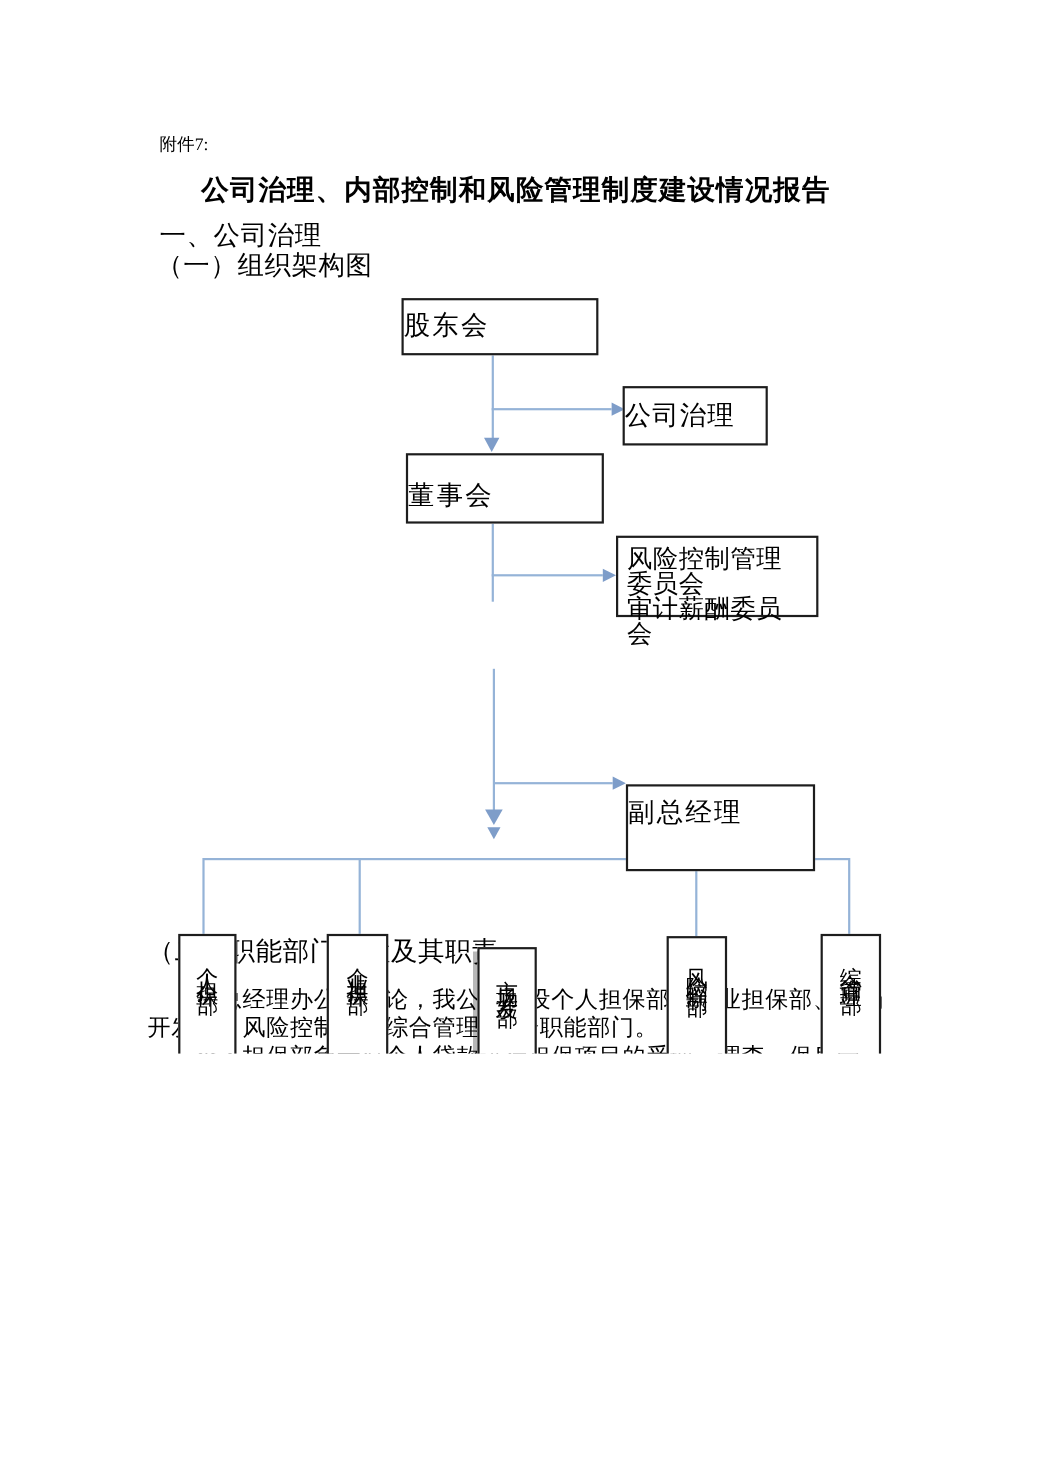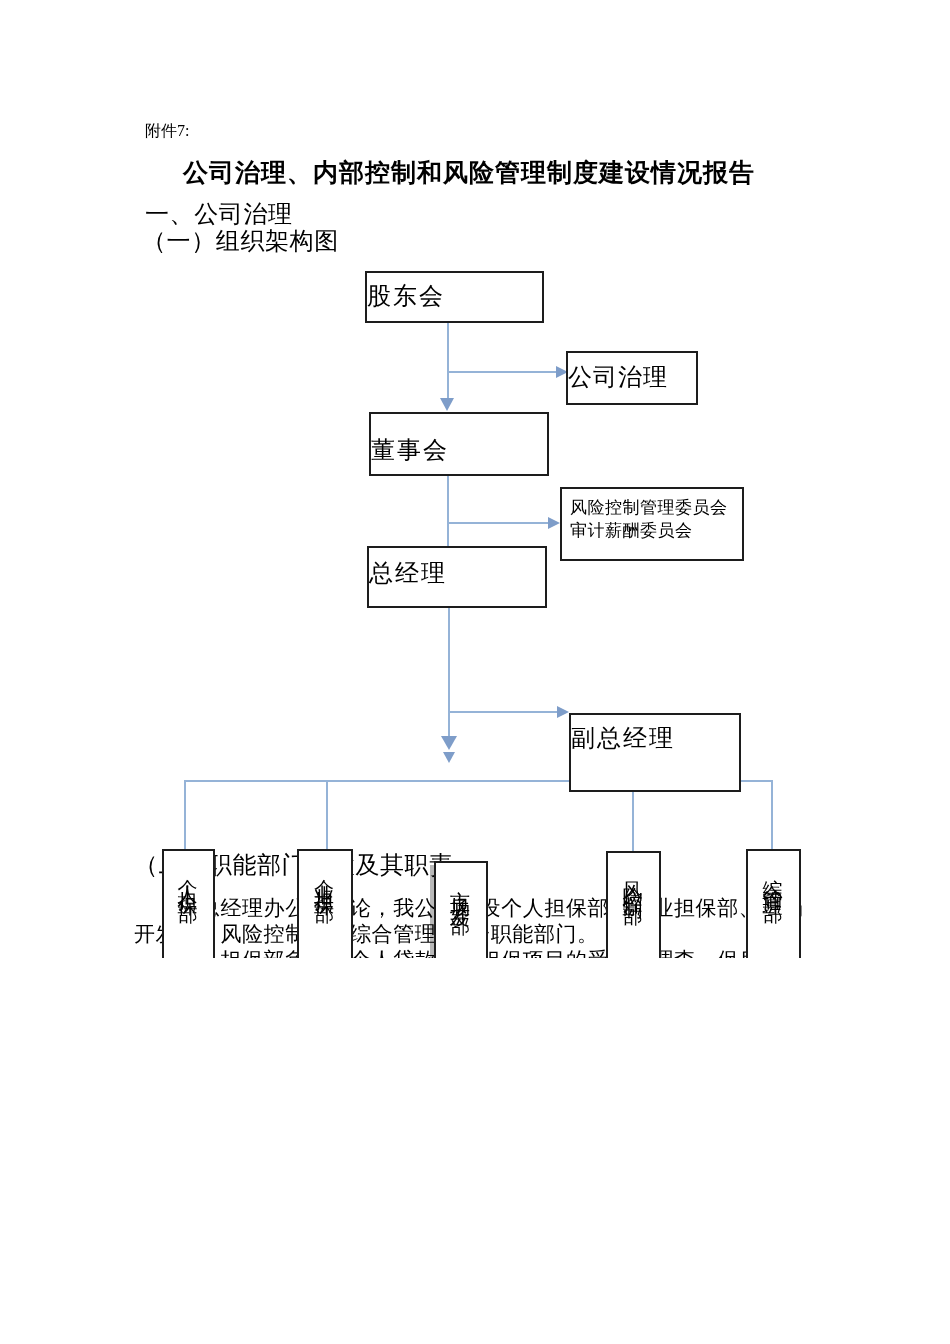--- a/index.html
+++ b/index.html
@@ -14,21 +14,21 @@
   .h1 { font-size:24px; letter-spacing:0.6px; }
   .para { font-size:21px; line-height:26px; letter-spacing:0.6px; }
   .cline { position:absolute; z-index:2; }
   .arr { position:absolute; width:0; height:0; z-index:2; }
   .obox {
     position:absolute; box-sizing:border-box; background:#ffffff;
     border:2px solid #1d1d1d; z-index:3; text-align:left;
   }
   .obox .lbl { font-size:24px; letter-spacing:2px; display:block; }
   .combox { text-align:left; padding:7px 8px; }
-  .combox .cl { font-size:17px; line-height:23px; letter-spacing:0.5px; display:block; }
+  .combox .cl { font-size:23px; line-height:23px; letter-spacing:0.5px; display:block; }
   .vlbl {
     position:absolute; left:50%; top:12px; transform:translateX(-50%);
     writing-mode:vertical-rl; text-orientation:upright;
     font-size:20px; letter-spacing:6px; white-space:pre;
   }
   .shadowed { box-shadow:-4px 4px 0 rgba(0,0,0,0.28); }
 </style>
 </head>
 <body>
 
@@ -78,23 +78,20 @@
 
   <div class="obox" style="left:369px; top:412px; width:180px; height:64px; padding-top:20px;">
     <span class="lbl">董事会</span>
   </div>
 
   <div class="obox combox" style="left:560px; top:487px; width:184px; height:74px;">
     <span class="cl">风险控制管理委员会</span>
     <span class="cl">审计薪酬委员会</span>
   </div>
 
-  <div class="obox" style="left:367px; top:546px; width:180px; height:62px; padding-top:9px;">
-    <span class="lbl">总经理</span>
-  </div>
 
   <div class="obox" style="left:569px; top:669px; width:172px; height:79px; padding-top:7px;margin-top:44px;">
     <span class="lbl">副总经理</span>
   </div>
 
   <div class="obox" style="left:162px; top:849px; width:53px; height:277px;">
     <span class="vlbl">个人担保部</span>
   </div>
   <div class="obox" style="left:297px; top:849px; width:56px; height:277px;">
     <span class="vlbl">企业担保部</span>

